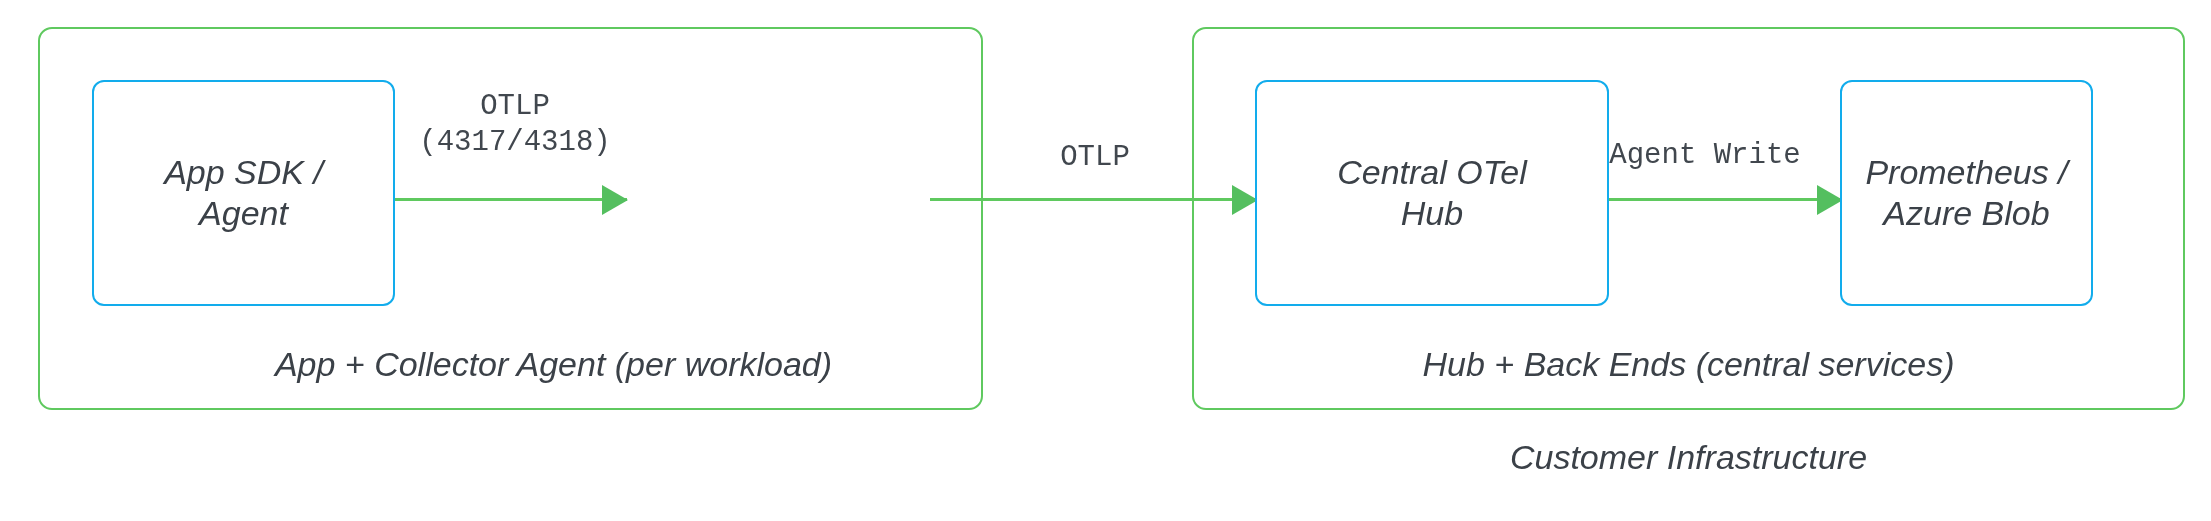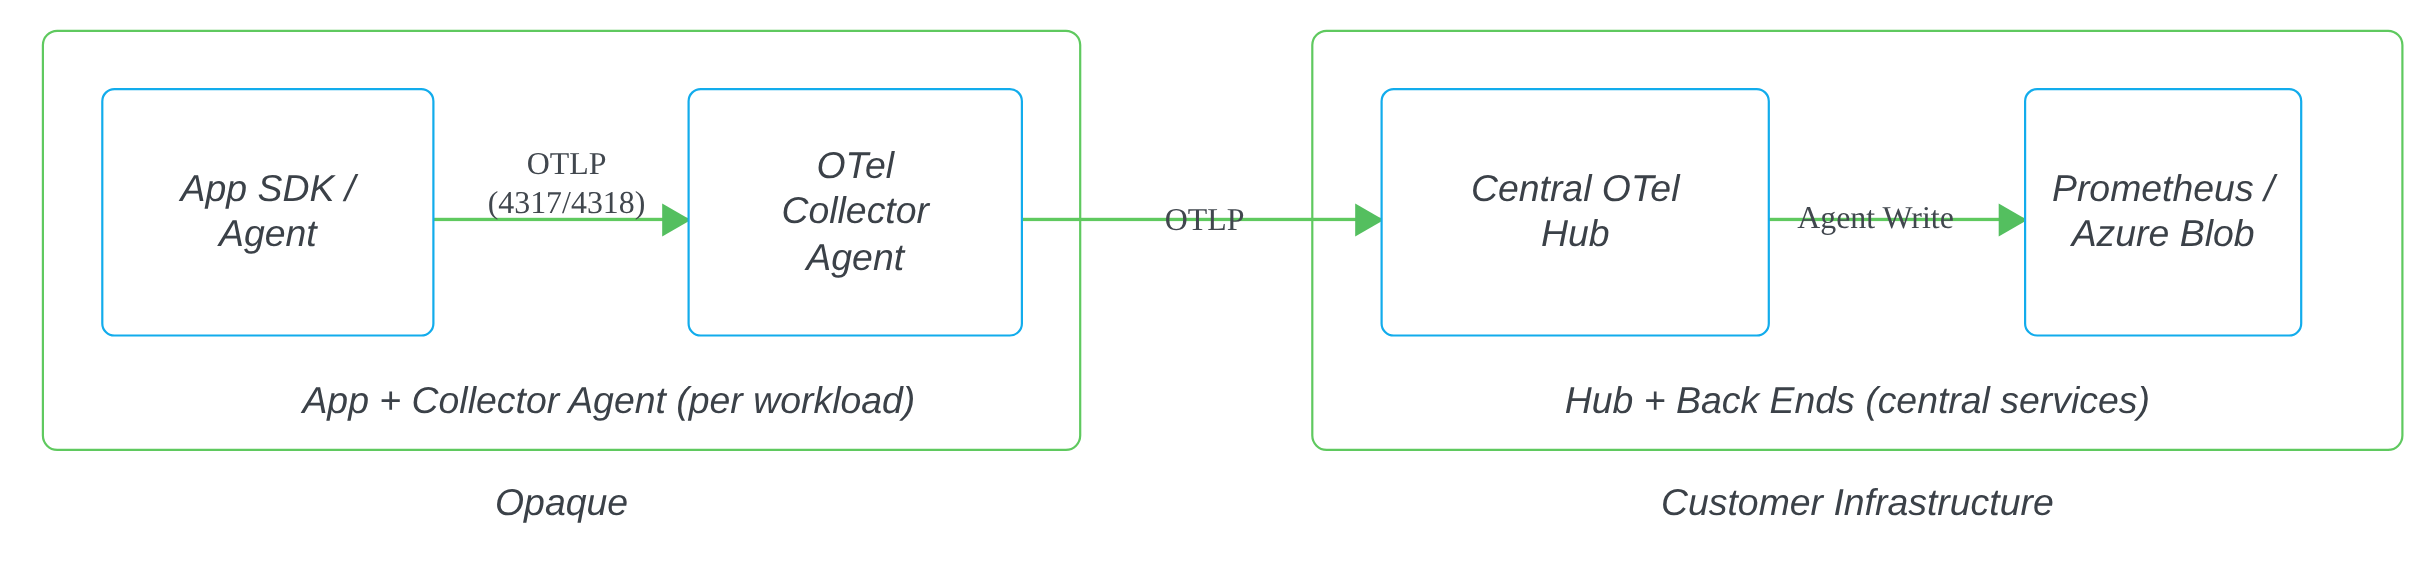--- a/index.html
+++ b/index.html
@@ -75,30 +75,29 @@
     border-bottom: 15px solid transparent;
     border-left: 26px solid #54BF5F;
   }
   #arrow-sdk-to-collector { left: 277px;  top: 198px; width: 350px; }
   #arrow-collector-to-hub { left: 930px;  top: 198px; width: 327px; }
   #arrow-hub-to-backend   { left: 1557px; top: 198px; width: 285px; }
 
   
   .edge-label {
     position: absolute;
-    font-family: Liberation Serif, serif;
+    font-family: Liberation Mono, monospace;
     font-style: normal;
     font-size: 29px;
     line-height: 1.25;
     color: #41474E;
     text-align: center;
     white-space: pre-line;
     z-index: 6;
     background: transparent;
-    margin-top: 42px;
   }
   #edge-label-otlp-ports { left: 400px;  top: 89px;  width: 230px; }
   #edge-label-otlp       { left: 1035px; top: 140px; width: 120px; }
   #edge-label-remote-write { left: 1590px; top: 138px; width: 230px; }
 
   
   .group-caption {
     position: absolute;
     font-family: "Liberation Sans", sans-serif;
     font-style: italic;
@@ -130,25 +129,20 @@
 
   <div class="group-box" id="group-left"></div>
 
   <div class="group-box" id="group-right"></div>
 
   <div class="node-box" id="node-app-sdk">
     <span class="node-label">App SDK /
 Agent</span>
   </div>
 
-  <div class="node-box" id="node-collector">
-    <span class="node-label">OTel
-Collector
-Agent</span>
-  </div>
 
   <div class="node-box" id="node-hub">
     <span class="node-label">Central OTel
 Hub</span>
   </div>
 
   <div class="node-box" id="node-backend">
     <span class="node-label">Prometheus /
 Azure Blob</span>
   </div>
@@ -169,17 +163,16 @@
 (4317/4318)</div>
 
   <div class="edge-label" id="edge-label-otlp">OTLP</div>
 
   <div class="edge-label" id="edge-label-remote-write">Agent Write</div>
 
   <div class="group-caption" id="caption-left">App + Collector Agent (per workload)</div>
 
   <div class="group-caption" id="caption-right">Hub + Back Ends (central services)</div>
 
-  <div class="zone-caption" id="zone-caption-left">Opaque</div>
 
   <div class="zone-caption" id="zone-caption-right">Customer Infrastructure</div>
 
 </div>
 
 </body></html>

